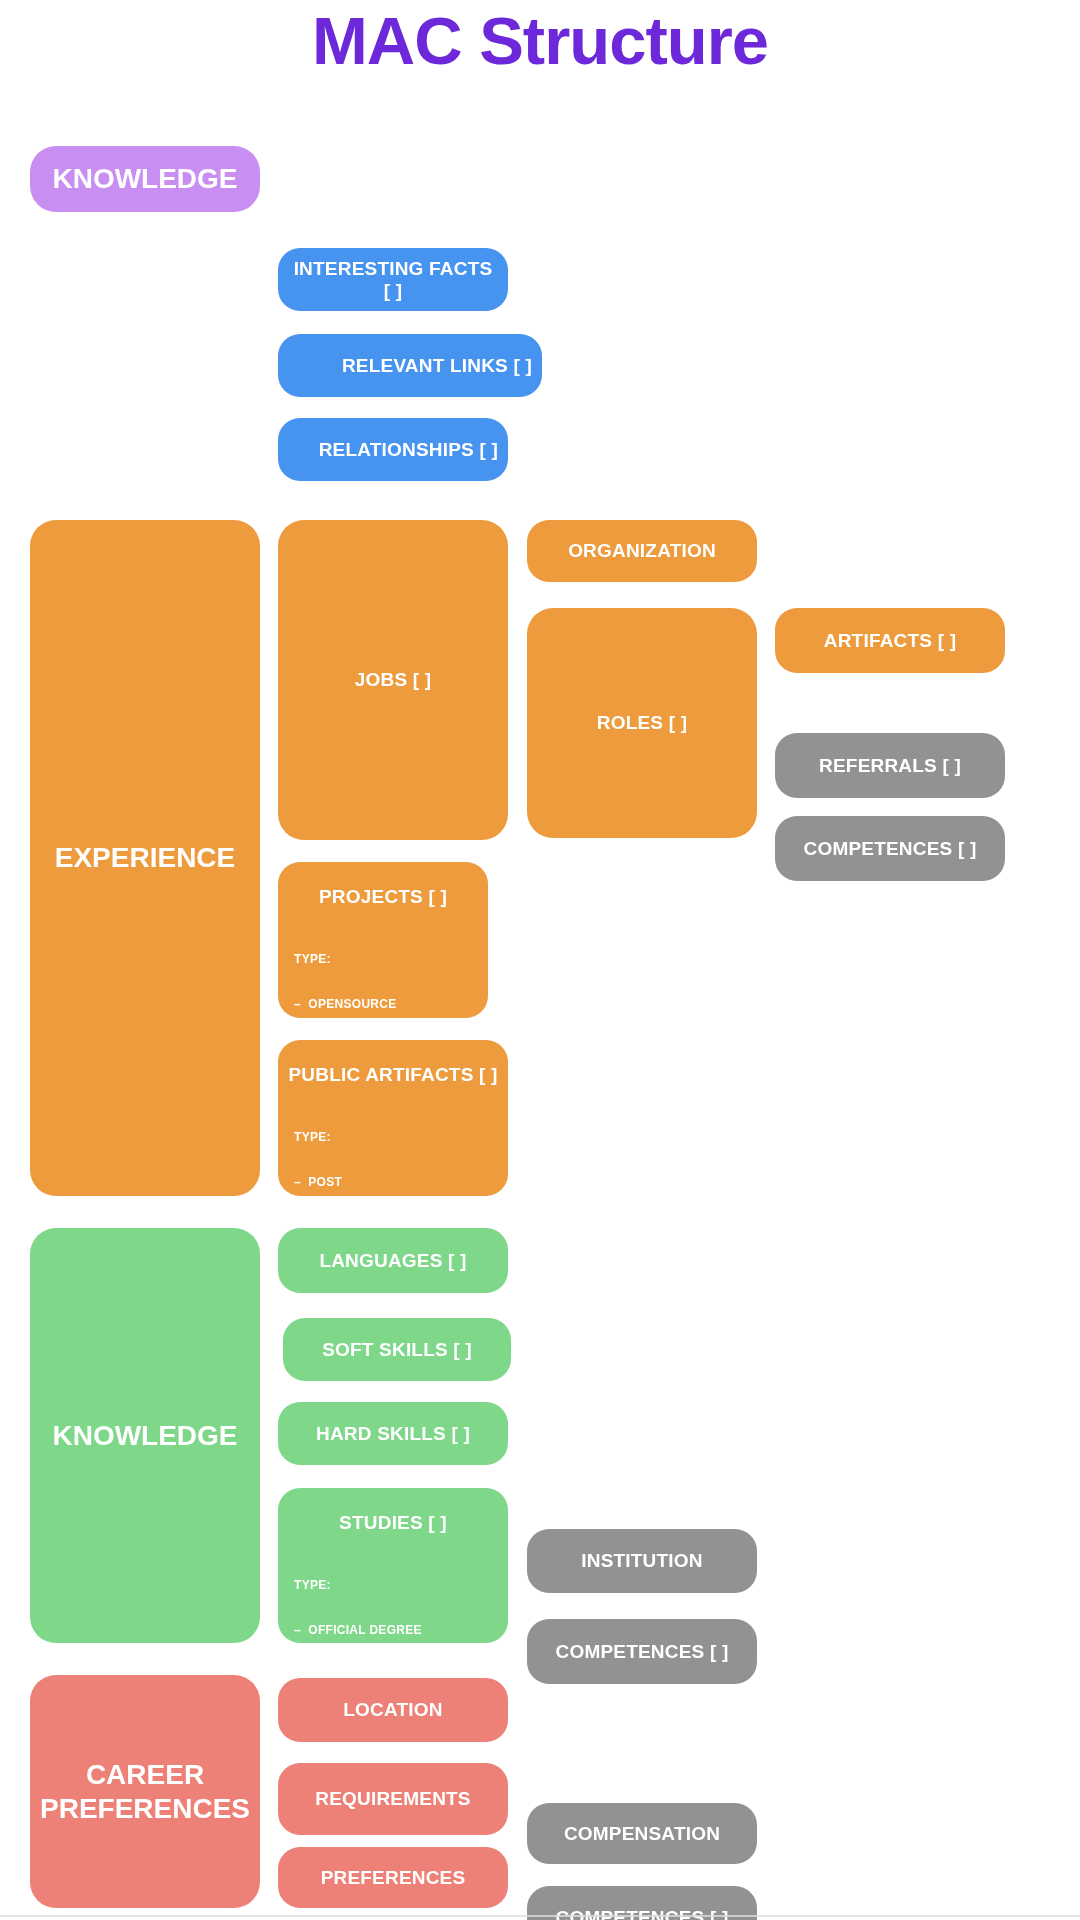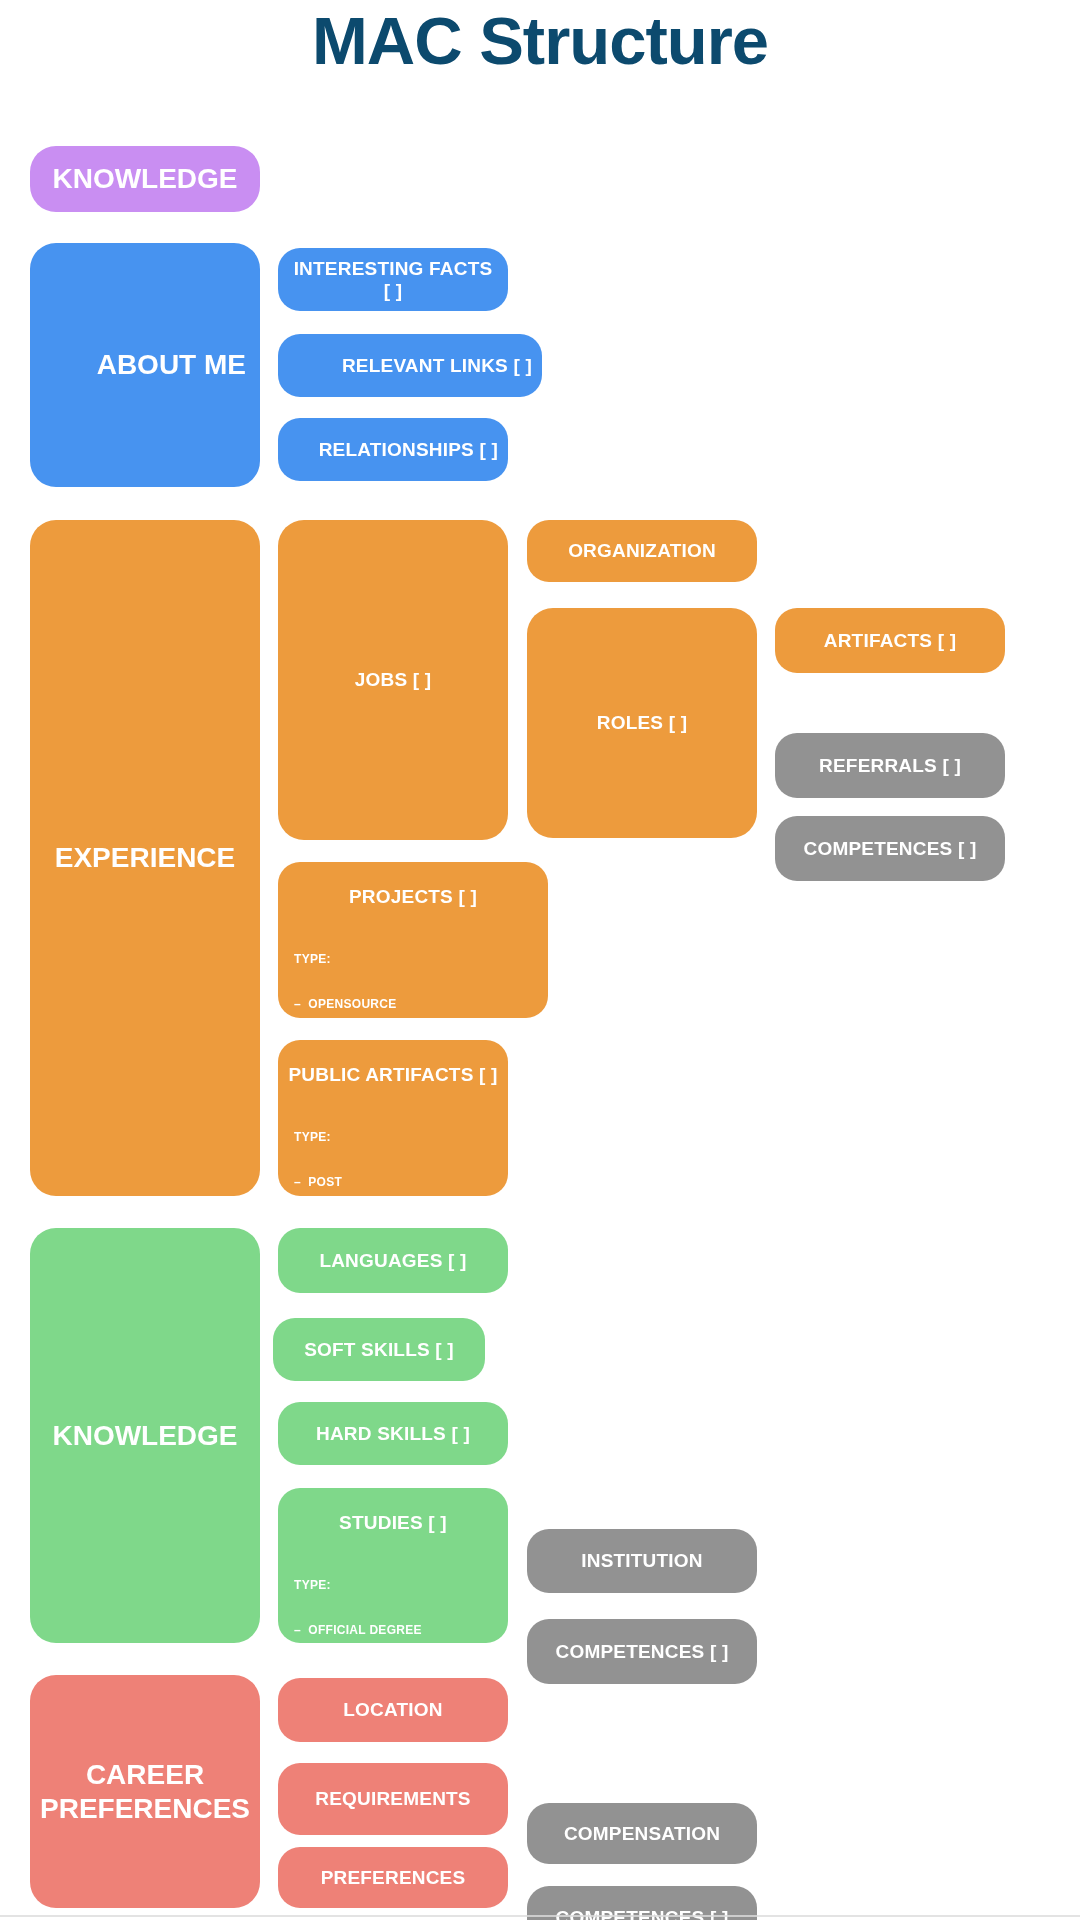--- a/index.html
+++ b/index.html
@@ -8,21 +8,21 @@
     font-family: "Liberation Sans", "DejaVu Sans", sans-serif;
     width: 1080px; height: 1920px;
     position: relative; overflow: hidden;
   }
   .canvas { position: absolute; inset: 0; width: 1080px; height: 1920px; }
 
   .page-title {
     position: absolute; top: 2px; left: 0; width: 100%;
     text-align: center;
     font-size: 67px; font-weight: 800; letter-spacing: -1px;
-    color: #0c4a6e;
+    color: #6d28d9;
   }
 
   .box {
     position: absolute;
     border-radius: 22px;
     display: flex; align-items: center; justify-content: center;
     color: #ffffff; text-align: center;
   }
   .box.main { border-radius: 26px; }
 
@@ -63,23 +63,20 @@
 <body>
 
 <div class="canvas">
 
   <h1 class="page-title">MAC Structure</h1>
 
   <div class="box main c-purple" style="left:30px; top:146px; width:230px; height:66px;">
     <span class="label-main">KNOWLEDGE</span>
   </div>
 
-  <div class="box main c-blue" style="left:30px; top:243px; width:230px; height:244px;">
-    <span class="label-main">ABOUT ME</span>
-  </div>
   <div class="box c-blue" style="left:278px; top:248px; width:230px; height:63px;">
     <span class="label-child">INTERESTING FACTS [ ]</span>
   </div>
   <div class="box c-blue" style="left:278px; top:334px; width:264px; height:63px;">
     <span class="label-child">RELEVANT LINKS [ ]</span>
   </div>
   <div class="box c-blue" style="left:278px; top:418px; width:230px; height:63px;">
     <span class="label-child">RELATIONSHIPS [ ]</span>
   </div>
 
@@ -98,21 +95,21 @@
   <div class="box c-orange" style="left:775px; top:608px; width:230px; height:65px;">
     <span class="label-child">ARTIFACTS [ ]</span>
   </div>
   <div class="box c-gray" style="left:775px; top:692px; width:230px; height:65px;">
     <span class="label-child">REFERRALS [ ]</span>
   </div>
   <div class="box c-gray" style="left:775px; top:775px; width:230px; height:65px;">
     <span class="label-child">COMPETENCES [ ]</span>
   </div>
 
-  <div class="box listbox c-orange" style="left:278px; top:862px; width:270px; height:156px;">
+  <div class="box listbox c-orange" style="left:278px; top:862px; width:210px; height:156px;">
     <span class="label-child">PROJECTS [ ]</span>
     <div class="typelist">
       <div>TYPE:</div>
       <div>–  OPENSOURCE</div>
       <div>–  SIDEPROJECT</div>
       <div>–  PROBONO</div>
       <div>–  ...</div>
     </div>
   </div>
 
@@ -126,21 +123,21 @@
       <div>–  ...</div>
     </div>
   </div>
 
   <div class="box main c-green" style="left:30px; top:1228px; width:230px; height:415px;">
     <span class="label-main">KNOWLEDGE</span>
   </div>
   <div class="box c-green" style="left:278px; top:1228px; width:230px; height:65px;">
     <span class="label-child">LANGUAGES [ ]</span>
   </div>
-  <div class="box c-green" style="left:273px; top:1318px; width:212px; height:63px;border-radius:22px;">
+  <div class="box c-green" style="left:283px; top:1318px; width:228px; height:63px;border-radius:22px;">
     <span class="label-child">SOFT SKILLS [ ]</span>
   </div>
   <div class="box c-green" style="left:278px; top:1402px; width:230px; height:63px;">
     <span class="label-child">HARD SKILLS [ ]</span>
   </div>
 
   <div class="box listbox c-green" style="left:278px; top:1488px; width:230px; height:155px;">
     <span class="label-child">STUDIES [ ]</span>
     <div class="typelist">
       <div>TYPE:</div>

